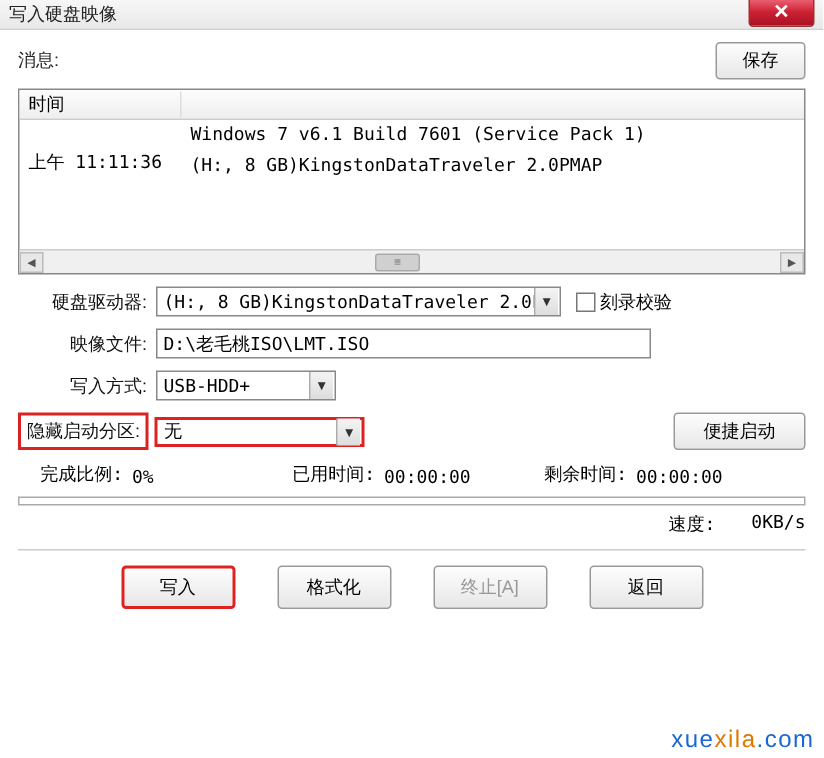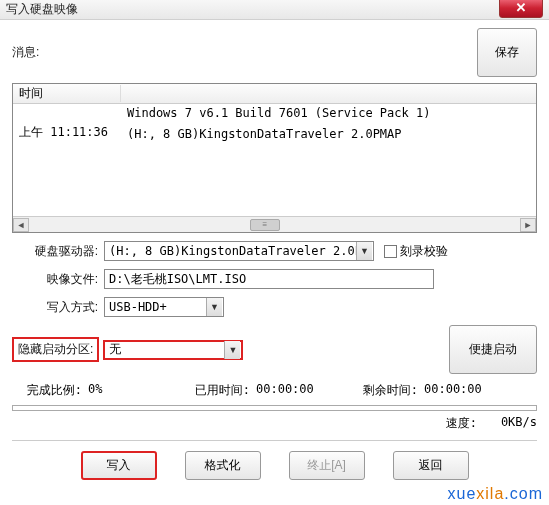--- a/index.html
+++ b/index.html
@@ -36,31 +36,31 @@
   font-weight: bold;
 }
 .content { padding: 8px 12px 4px 12px; }
 .row1 { display: flex; align-items: center; margin-bottom: 6px; }
 .row1 .lbl { flex: 0 0 auto; color: #222; }
 .row1 .spacer { flex: 1; }
 .btn {
   background: linear-gradient(to bottom, #fdfdfd, #e7e7e7);
   border: 1px solid #999;
   border-radius: 3px;
-  padding: 15px 14px;
+  padding: 3px 14px;
   font-size: 12px;
   cursor: pointer;
   min-width: 60px;
   text-align: center;
 }
 .btn.disabled { color: #999; }
 .logbox {
   border: 1px solid #888;
   background: #fff;
-  height: 150px;
+  height: 124px;
   position: relative;
   overflow: hidden;
 }
 .loghead {
   display: flex;
   background: linear-gradient(to bottom, #fdfdfd, #eee);
   border-bottom: 1px solid #ccc;
   height: 20px;
   align-items: center;
 }
@@ -98,21 +98,21 @@
   border: 1px solid #888;
   background: #fff;
   height: 20px;
   padding: 0 4px;
   font-family: SimSun, monospace;
   line-height: 18px;
 }
 .redbox { border: 2px solid #d22 !important; }
 .chk { display: flex; align-items: center; gap: 3px; margin-left: 10px; }
 .chk .box { width: 13px; height: 13px; border: 1px solid #777; background: #fff; }
-.progressrow { display: flex; align-items: flex-start; gap: 2px; margin: 6px 0; font-family: SimSun, monospace; }
+.progressrow { display: flex; align-items: flex-end; gap: 2px; margin: 6px 0; font-family: SimSun, monospace; }
 .progressrow .plabel { width: 74px; text-align: right; padding-right: 4px; }
 .progressrow .pval { min-width: 52px; }
 .speedrow { display: flex; justify-content: flex-end; gap: 24px; margin: 4px 0 8px 0; font-family: SimSun, monospace; }
 .divline { height: 1px; background: #ccc; margin: 6px 0 10px 0; }
 .btnrow { display: flex; justify-content: center; gap: 28px; margin-top: 4px; }
 .btnrow .btn { min-width: 76px; padding: 4px 10px; }
 .btn.red { border: 2px solid #d22; }
 .watermark {
   position: absolute; right: 6px; bottom: 2px;
   font-size: 16px; letter-spacing: 1px;

